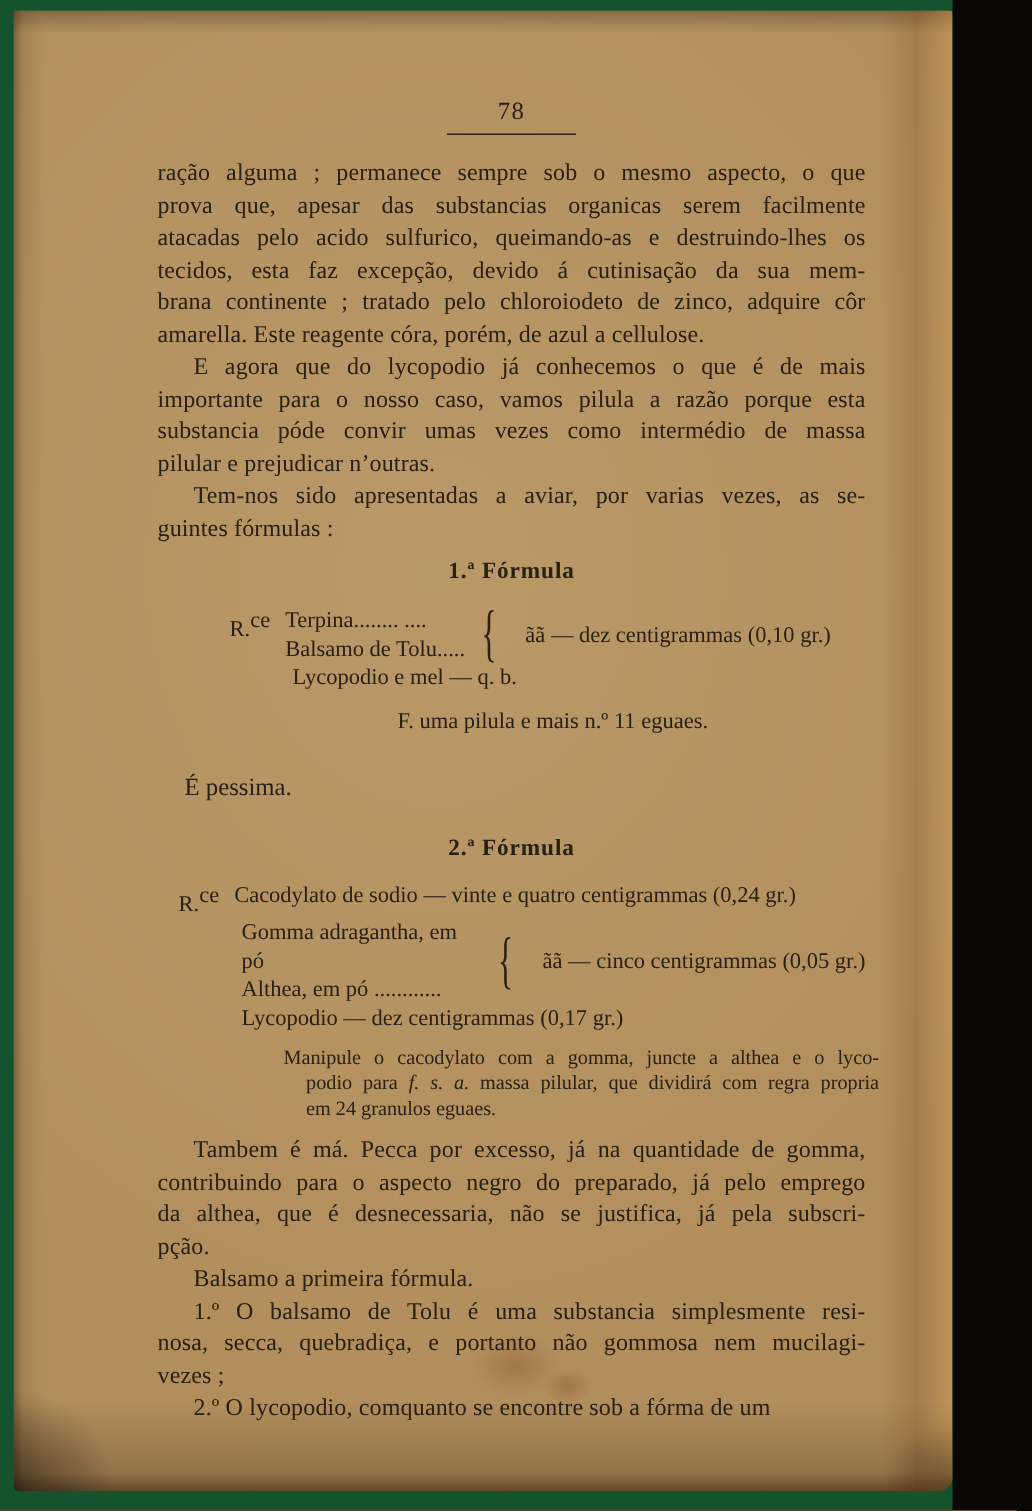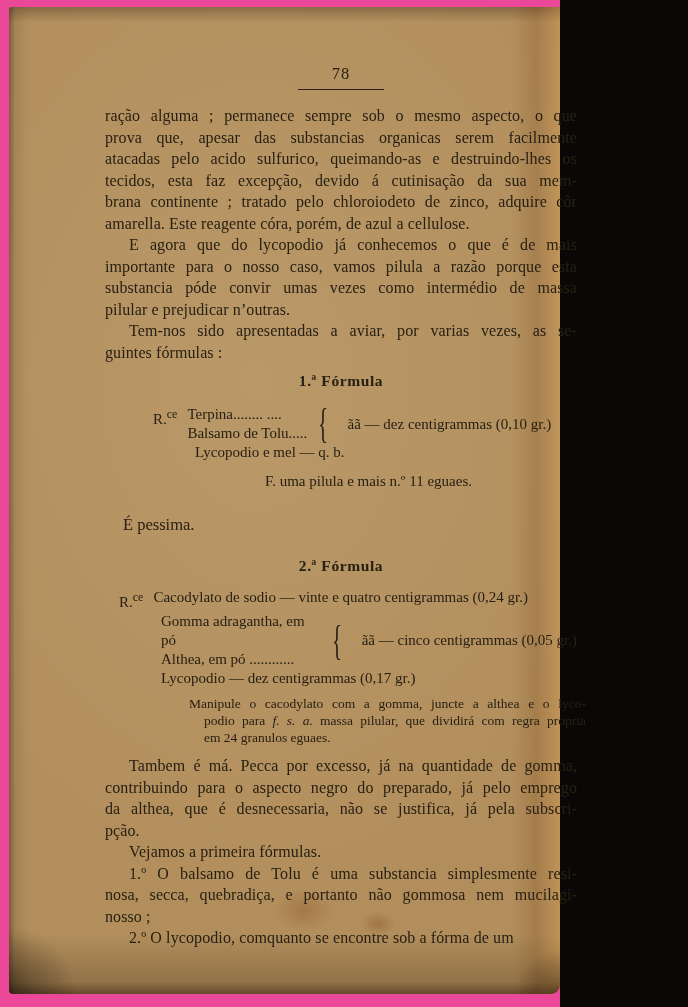--- a/index.html
+++ b/index.html
@@ -1,18 +1,18 @@
 <!DOCTYPE html>
 <html><head>
 <meta charset="utf-8">
 <style>
   html,body{margin:0;padding:0;}
   body{width:688px;height:1007px;background:#0a0806;overflow:hidden;
        font-family:"Liberation Serif","DejaVu Serif",serif;}
-  .scan{position:relative;width:560px;height:1007px;background:#ec4899;}
+  .scan{position:relative;width:635px;height:1007px;background:#14532d;}
   .page{
     position:absolute;left:9px;top:7px;right:0;bottom:13px;
     background-color:#b28e5c;
     background-image:
       radial-gradient(ellipse 42px 30px at 53.5% 91.5%, rgba(125,62,15,0.28), rgba(125,62,15,0) 70%),
       radial-gradient(circle 90px at 0% 100%, rgba(10,5,0,0.45), rgba(10,5,0,0) 75%),
       radial-gradient(circle 60px at 100% 100%, rgba(10,5,0,0.35), rgba(10,5,0,0) 75%),
       radial-gradient(ellipse 120% 90% at 45% 38%, rgba(255,242,205,0.10), rgba(0,0,0,0) 62%),
       linear-gradient(90deg, rgba(30,15,5,0.38) 0px, rgba(30,15,5,0.10) 6px, rgba(0,0,0,0) 20px),
       linear-gradient(270deg, rgba(225,160,75,0.28) 0px, rgba(110,55,10,0.20) 24px, rgba(0,0,0,0) 48px),
@@ -31,21 +31,21 @@
   .ind .tline:first-child{text-indent:24px;}
   .body-block{margin-top:15px;}
   .fheading{text-align:center;font-weight:bold;font-size:15.5px;letter-spacing:0.6px;}
   .fh1{margin-top:9px;margin-bottom:15px;}
   .fh2{margin-top:22px;margin-bottom:13px;}
   .formula{font-size:15px;line-height:19px;}
   .f1{margin-left:48px;}
   .f2{margin-left:14px;}
   .rx-row{display:flex;align-items:flex-start;}
   .rx-label{white-space:nowrap;margin-right:10px;}
-  .rx-label sup{font-size:12px;}
+  .rx-label sup{font-size:15px;}
   .group-row{display:flex;align-items:center;gap:12px;}
   .brace{font-size:42px;font-weight:400;line-height:0.85;transform:scaleX(0.5);
     margin:0 -4px 0 -6px;color:#2a2217;}
   .rx-value{margin-left:6px;white-space:nowrap;}
   .f1-extra{margin-left:42px;}
   .f1-fiat{margin-left:112px;margin-top:10px;}
   .f2-items{margin-left:42px;}
   .f2-line4{margin-left:42px;}
   .verdict{font-size:16.5px;margin-top:24px;margin-left:18px;}
   .note{margin-left:70px;margin-top:7px;width:382px;font-size:13.5px;line-height:17px;
@@ -132,26 +132,26 @@
         </div>
       </div>
 
       <div class="ind" style="margin-top:9px;">
           <div class="tline jl">Tambem é má. Pecca por excesso, já na quantidade de gomma,</div>
           <div class="tline jl">contribuindo para o aspecto negro do preparado, já pelo emprego</div>
           <div class="tline jl">da althea, que é desnecessaria, não se justifica, já pela subscri-</div>
           <div class="tline ll">pção.</div>
         </div>
       <div class="ind">
-          <div class="tline ll">Vejamos a primeira fórmulas.</div>
+          <div class="tline ll">Balsamo a primeira fórmula.</div>
         </div>
       <div class="ind">
           <div class="tline jl">1.º O balsamo de Tolu é uma substancia simplesmente resi-</div>
           <div class="tline jl">nosa, secca, quebradiça, e portanto não gommosa nem mucilagi-</div>
-          <div class="tline ll">nosso ;</div>
+          <div class="tline ll">vezes ;</div>
         </div>
       <div class="ind">
           <div class="tline ll">2.º O lycopodio, comquanto se encontre sob a fórma de um</div>
         </div>
 
     </div>
   </div>
 </div>
 
 </body></html>

